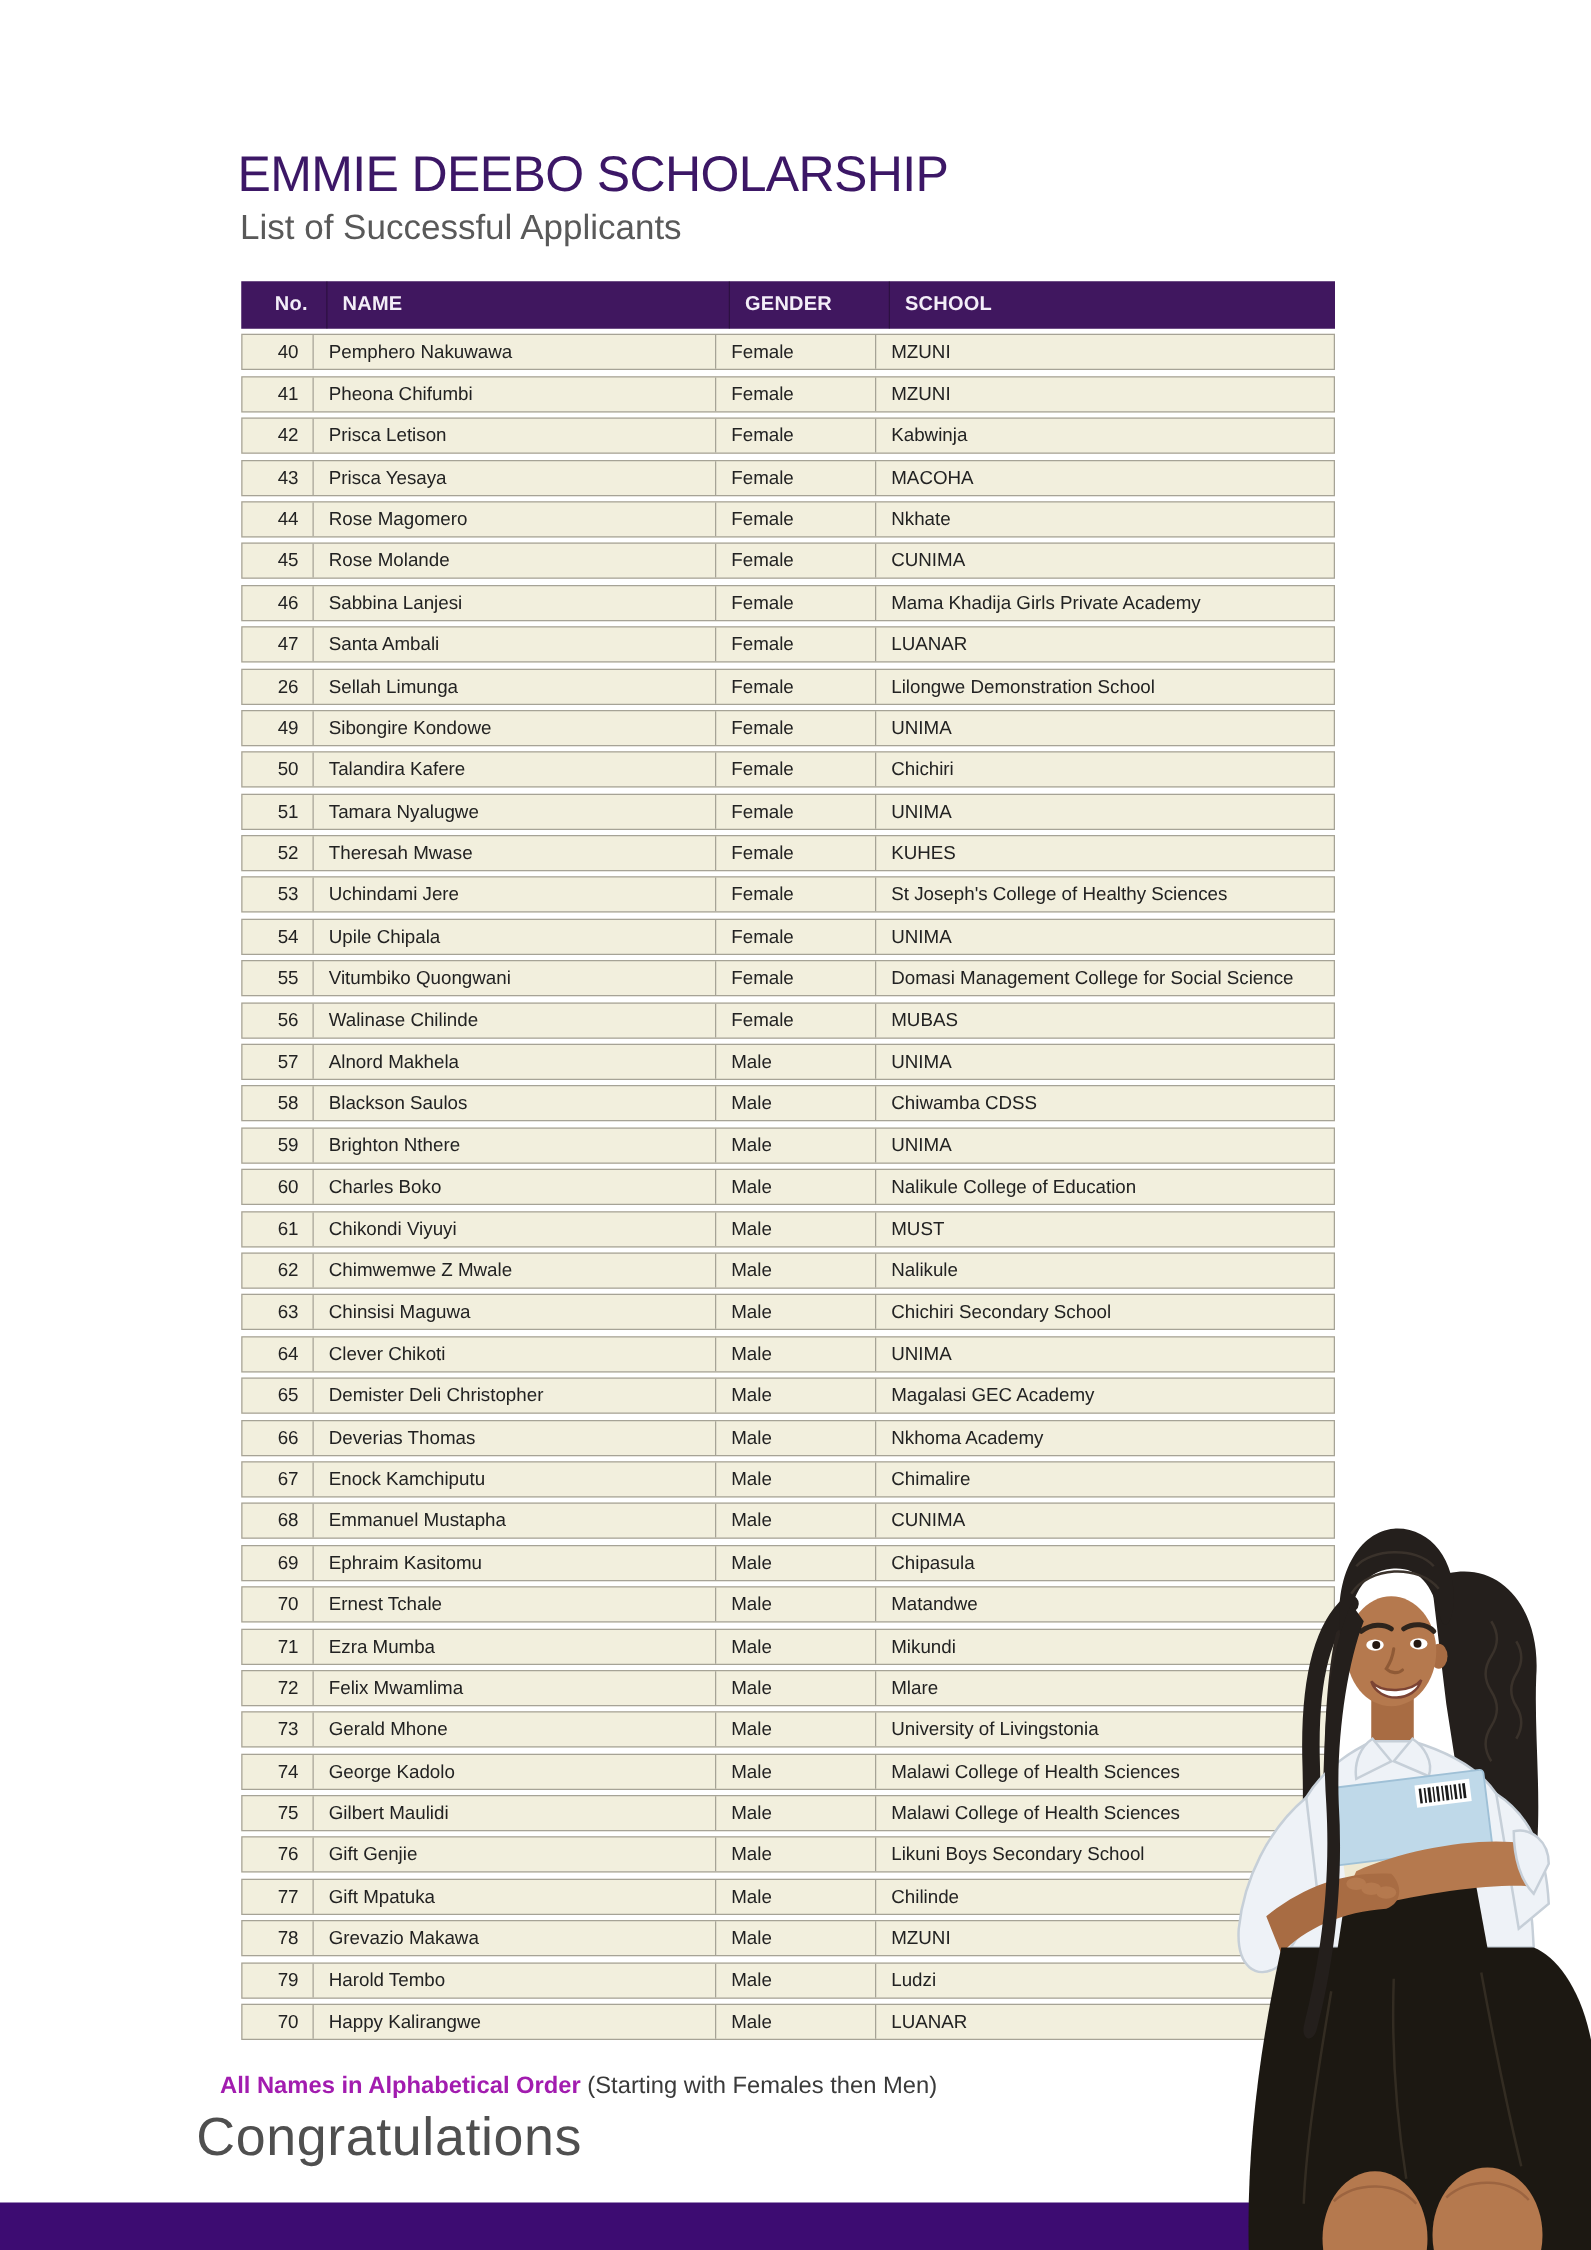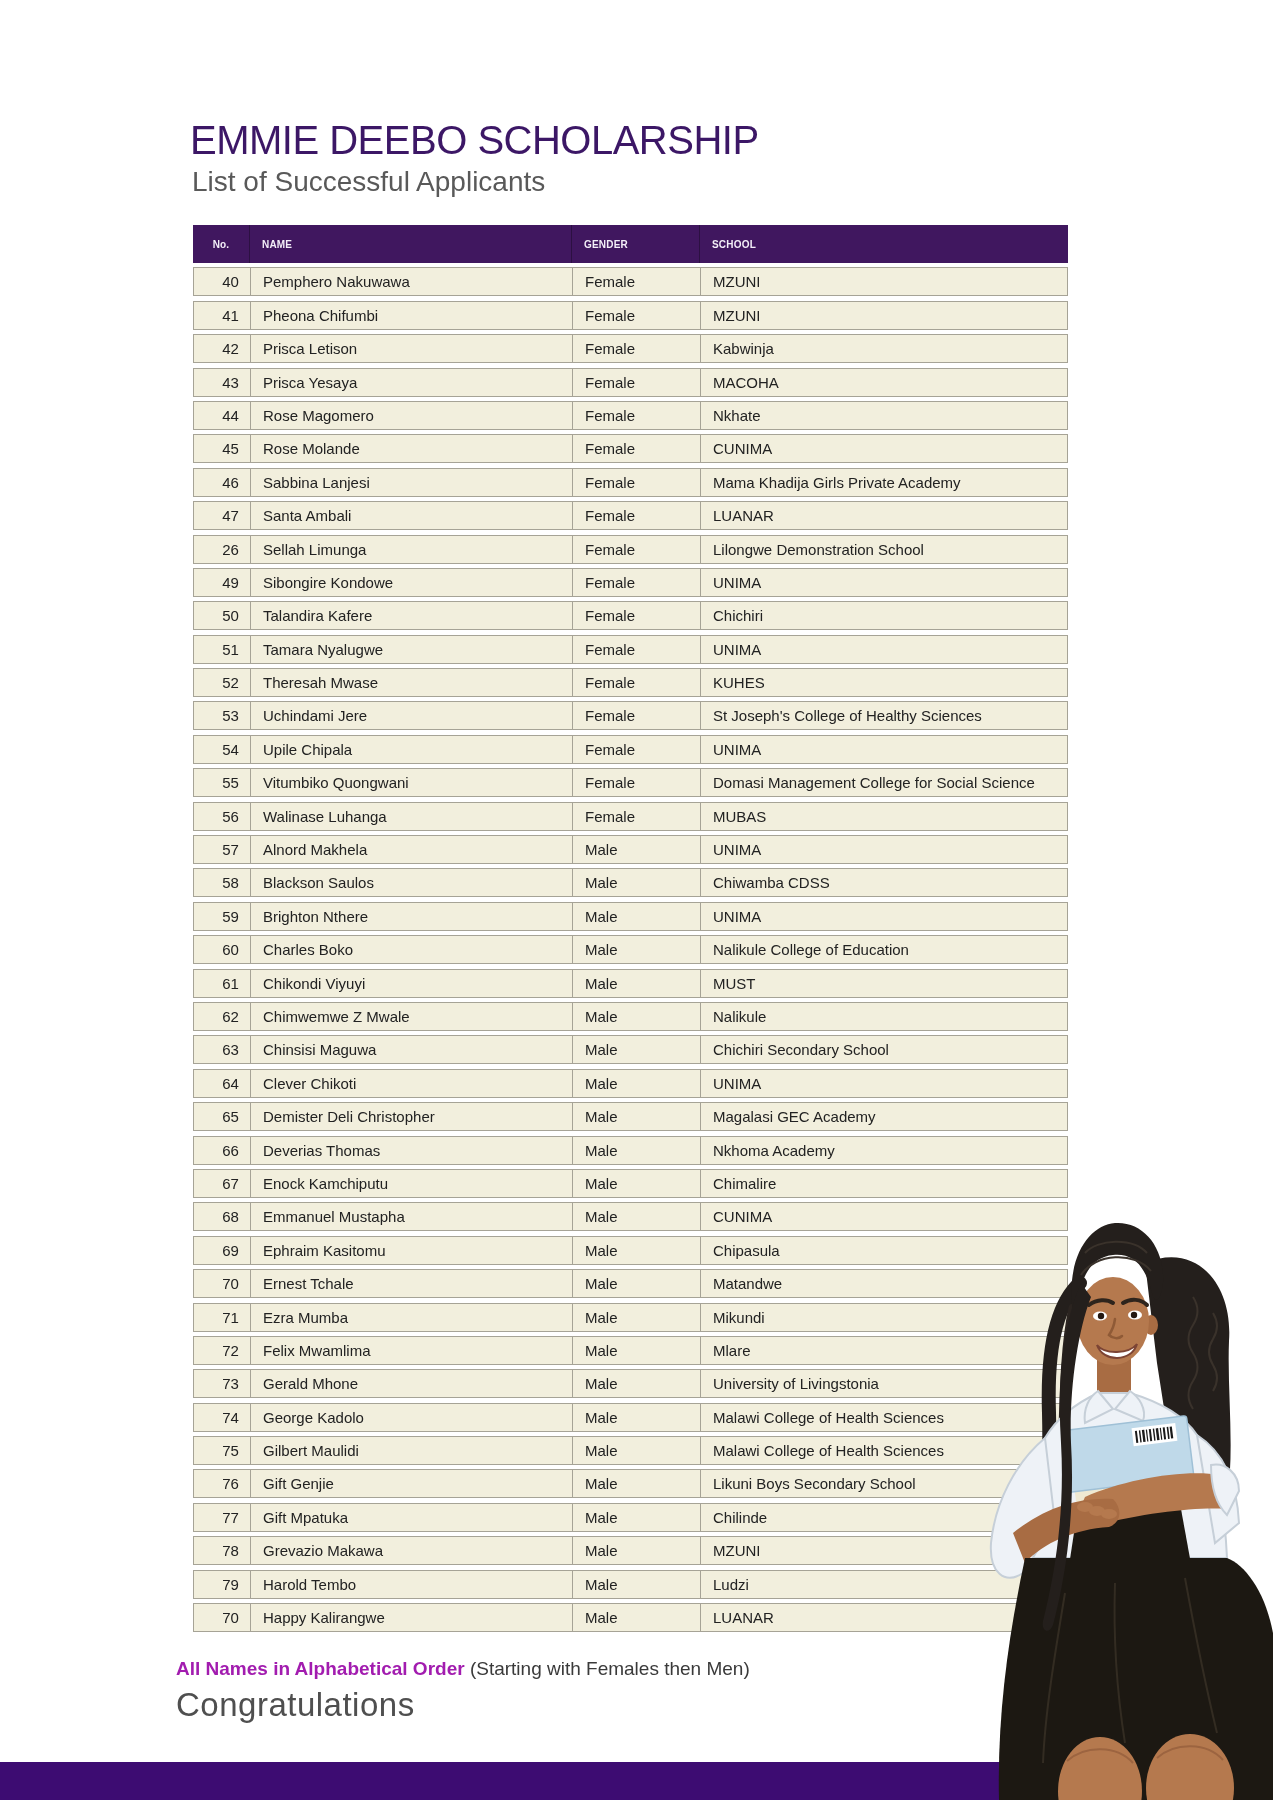--- a/index.html
+++ b/index.html
@@ -7,38 +7,38 @@
         font-family:"Liberation Sans",sans-serif;}
 
   .title{position:absolute;left:190px;top:120px;margin:0;font-size:40px;line-height:1;
          font-weight:normal;letter-spacing:-0.5px;color:var(--primary-purple);}
   .subtitle{position:absolute;left:192px;top:167px;font-size:28px;line-height:1.1;
             color:var(--subtitle-text);text-align:center;}
 
   .table{position:absolute;left:193px;top:225px;width:875px;}
   .thead{display:grid;grid-template-columns:57px 322px 128px 368px;height:38px;
          background:var(--header-bg);color:var(--header-text);
-         font-size:10px;font-weight:bold;letter-spacing:.2px;}
+         font-size:16px;font-weight:bold;letter-spacing:.2px;padding-left:12px;}
   .th{display:flex;align-items:center;padding-left:12px;box-sizing:border-box;height:100%;
       border-right:1px solid rgba(0,0,0,.30);}
   .th:last-child{border-right:none;}
   .th-no{justify-content:center;padding-left:0;}
 
   .row{display:grid;grid-template-columns:57px 322px 128px 368px;height:29px;
        background:var(--row-bg);border:1px solid var(--row-border);
        box-sizing:border-box;margin-top:4.4px;}
   .cell{display:flex;align-items:center;padding-left:12px;font-size:15px;
         color:var(--body-text);border-right:1px solid var(--row-border);
         overflow:hidden;white-space:nowrap;box-sizing:border-box;}
   .cell:last-child{border-right:none;}
   .cell-no{justify-content:center;padding-left:17px;text-align:right;}
 
   .note{position:absolute;left:176px;top:1658px;font-size:19px;color:#3a3a3a;}
   .note .nb{font-weight:bold;color:#a21caf;}
-  .congrats{position:absolute;left:176px;top:1686px;font-size:33px;letter-spacing:.5px;
+  .congrats{position:absolute;left:157px;top:1686px;font-size:43px;letter-spacing:.5px;
             color:var(--congrats-text);}
 
   .bottom-bar{position:absolute;left:0;top:1762px;width:1273px;height:38px;
               background:var(--footer-bar);}
 
   .student{position:absolute;left:985px;top:1213px;width:288px;height:587px;}
   .hair{fill:var(--hair);}
   .hairline{stroke:var(--hair-highlight);stroke-width:2;fill:none;}
   .skin{fill:var(--skin);}
   .skindark{fill:var(--skin-shadow);}
@@ -170,21 +170,21 @@
 
     <div class="row">
       <div class="cell cell-no">55</div>
       <div class="cell">Vitumbiko Quongwani</div>
       <div class="cell">Female</div>
       <div class="cell">Domasi Management College for Social Science</div>
     </div>
 
     <div class="row">
       <div class="cell cell-no">56</div>
-      <div class="cell">Walinase Luhanga</div>
+      <div class="cell">Walinase Chilinde</div>
       <div class="cell">Female</div>
       <div class="cell">MUBAS</div>
     </div>
 
     <div class="row">
       <div class="cell cell-no">57</div>
       <div class="cell">Alnord Makhela</div>
       <div class="cell">Male</div>
       <div class="cell">UNIMA</div>
     </div>

